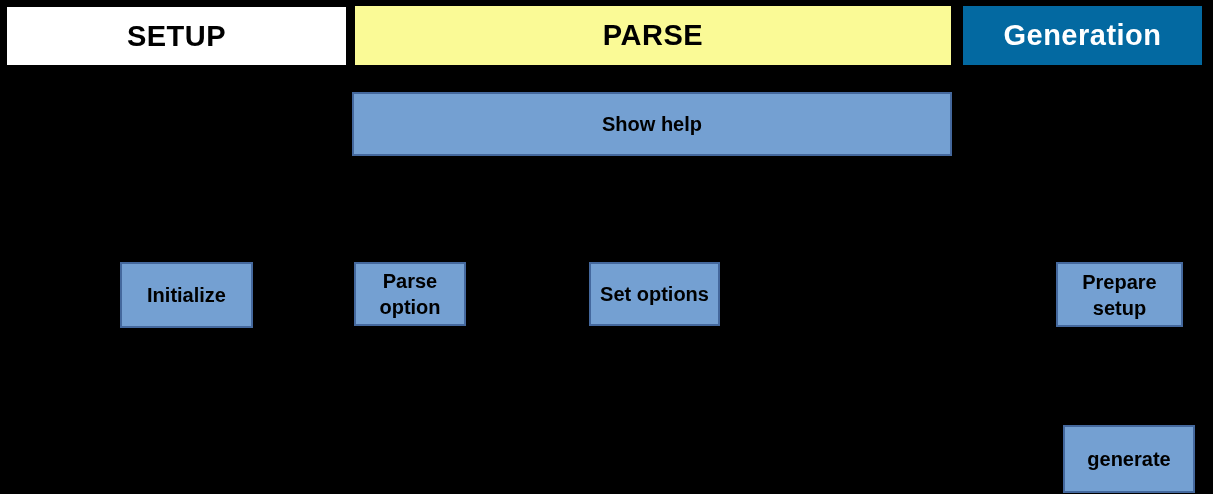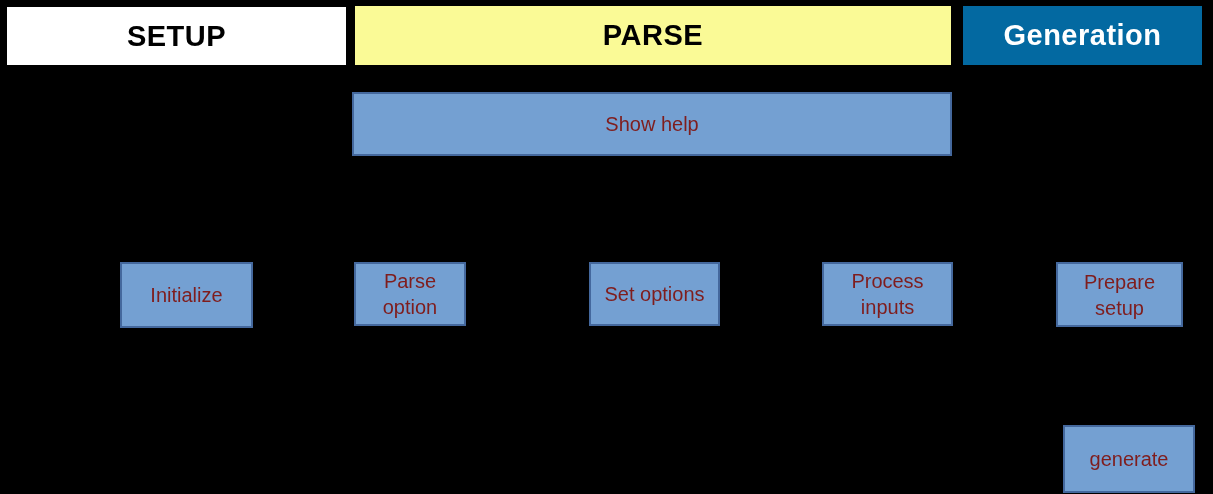--- a/index.html
+++ b/index.html
@@ -36,26 +36,26 @@
   }
   .lane-generation {
     left: 960px; top: 3px; width: 245px; height: 65px;
     background: #0369a1; color: #ffffff;
   }
   .node {
     position: absolute;
     box-sizing: border-box;
     background: #74a0d2;
     border: 2px solid #44689d;
-    color: #7f1d1d;
+    color: #000000;
     display: flex;
     align-items: center;
     justify-content: center;
     text-align: center;
-    font-weight: normal;
+    font-weight: bold;
     font-size: 20px;
     line-height: 1.3;
     padding: 2px 6px;
   }
   .node-show-help { left: 352px; top: 92px;  width: 600px; height: 64px; }
   .node-initialize { left: 120px; top: 262px; width: 133px; height: 66px; }
   .node-parse-option { left: 354px; top: 262px; width: 112px; height: 64px; }
   .node-set-options { left: 589px; top: 262px; width: 131px; height: 64px; }
   .node-process-inputs { left: 822px; top: 262px; width: 131px; height: 64px; }
   .node-prepare-setup { left: 1056px; top: 262px; width: 127px; height: 65px; }
@@ -87,23 +87,20 @@
   </div>
 
   <div class="node node-parse-option">
     <span>Parse option</span>
   </div>
 
   <div class="node node-set-options">
     <span>Set options</span>
   </div>
 
-  <div class="node node-process-inputs">
-    <span>Process inputs</span>
-  </div>
 
   <div class="node node-prepare-setup">
     <span>Prepare setup</span>
   </div>
 
   <div class="node node-generate">
     <span>generate</span>
   </div>
 
 </div>

